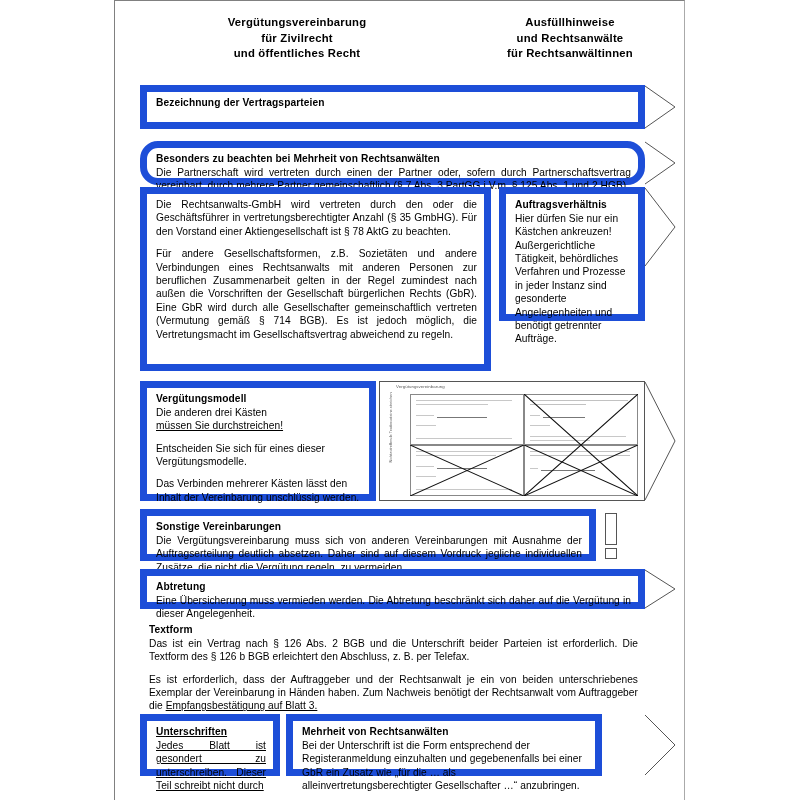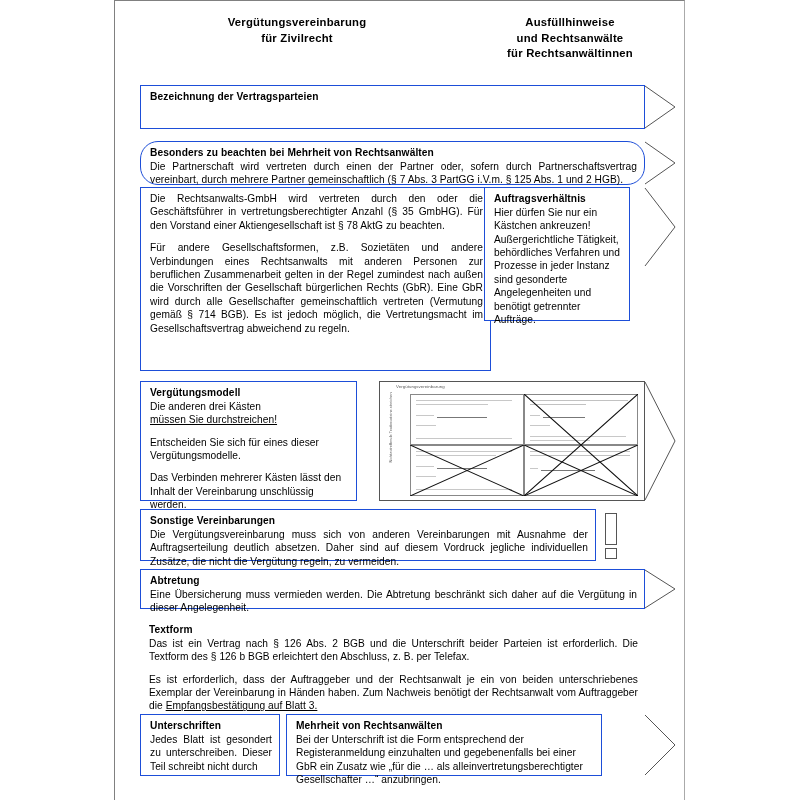--- a/index.html
+++ b/index.html
@@ -50,21 +50,21 @@
   #hdr-left  { width: 320px; margin-left: 22px;}
   #hdr-right { width: 210px; margin-left: 8px;}
 
   
   .sec {
     position: absolute;
     box-sizing: border-box;
     background: #fff;
   }
   .bx {
-    border: 1px solid #1d4ed8;
+    border: 7px solid #1d4ed8;
     box-sizing: border-box;
     background: #fff;
     padding: 4px 7px 4px 9px;
   }
   .ttl {
     font-weight: bold;
     font-size: 10.2px;
     line-height: 13.2px;
     margin: 0 0 0.5px 0;
     letter-spacing: 0.01em;
@@ -158,20 +158,21 @@
 </style>
 </head>
 <body>
 
 <div id="sheet">
 
   <div id="headers">
     <div class="hdr" id="hdr-left">
       <div>Vergütungsvereinbarung</div>
       <div>für Zivilrecht</div>
+      <div>und öffentliches Recht</div>
     </div>
     <div class="hdr" id="hdr-right">
       <div>Ausfüllhinweise</div>
       <div>und Rechtsanwälte</div>
       <div>für Rechtsanwältinnen</div>
     </div>
   </div>
 
   <div class="sec bx" style="left:25px; top:84px; width:505px; height:44px;">
     <p class="ttl">Bezeichnung der Vertragsparteien</p>
@@ -190,31 +191,31 @@
     <svg width="60" height="44" viewBox="0 0 60 44">
       <path d="M1 1 L31 22 L1 43" fill="none" stroke="#555" stroke-width="1"></path>
     </svg>
   </div>
 
   <div class="sec bx" style="left:25px; top:186px; width:351px; height:184px;">
     <p class="bd just">Die Rechtsanwalts-GmbH wird vertreten durch den oder die Geschäftsführer in vertretungsberechtigter Anzahl (§ 35 GmbHG). Für den Vorstand einer Aktiengesellschaft ist § 78 AktG zu beachten.</p>
     <p class="bd just">Für andere Gesellschaftsformen, z.B. Sozietäten und andere Verbindungen eines Rechtsanwalts mit anderen Personen zur beruflichen Zusammenarbeit gelten in der Regel zumindest nach außen die Vorschriften der Gesellschaft bürgerlichen Rechts (GbR). Eine GbR wird durch alle Gesellschafter gemeinschaftlich vertreten (Vermutung gemäß § 714 BGB). Es ist jedoch möglich, die Vertretungsmacht im Gesellschaftsvertrag abweichend zu regeln.</p>
   </div>
 
-  <div class="sec bx" style="left:369px; top:186px; width:146px; height:134px;">
+  <div class="sec bx" style="left:384px; top:186px; width:146px; height:134px;">
     <p class="ttl">Auftragsverhältnis</p>
     <p class="bd">Hier dürfen Sie nur ein Kästchen ankreuzen! Außergerichtliche Tätigkeit, behördliches Verfahren und Prozesse in jeder Instanz sind gesonderte Angelegenheiten und benötigt getrennter Aufträge.</p>
   </div>
   <div class="arrow" style="left:529px; top:186px;">
     <svg width="60" height="80" viewBox="0 0 60 80">
       <path d="M1 1 L31 40 L1 79" fill="none" stroke="#555" stroke-width="1"></path>
     </svg>
   </div>
 
-  <div class="sec bx" style="left:25px; top:380px; width:217px; height:120px;">
+  <div class="sec bx" style="left:25px; top:380px; width:236px; height:120px;">
     <p class="ttl">Vergütungsmodell</p>
     <p class="bd">
       <span>Die anderen drei Kästen </span><br>
       <span class="uline">müssen Sie durchstreichen!</span>
     </p>
     <p class="bd">Entscheiden Sie sich für eines dieser Vergütungsmodelle.</p>
     <p class="bd">Das Verbinden mehrerer Kästen lässt den Inhalt der Vereinbarung unschlüssig werden.</p>
   </div>
 
   <div id="mini" style="left:264px; top:380px; width:266px; height:120px;">
@@ -302,21 +303,21 @@
   </div>
 
   <div class="sec" style="left:25px; top:622px; width:505px; height:84px; padding:0 7px 0 9px; box-sizing:border-box;">
     <p class="ttl">Textform</p>
     <p class="bd just">Das ist ein Vertrag nach § 126 Abs. 2 BGB und die Unterschrift beider Parteien ist erforderlich. Die Textform des § 126 b BGB erleichtert den Abschluss, z. B. per Telefax.</p>
     <p class="bd just">
       <span>Es ist erforderlich, dass der Auftraggeber und der Rechtsanwalt je ein von beiden unterschriebenes Exemplar der Vereinbarung in Händen haben. Zum Nachweis benötigt der Rechtsanwalt vom Auftraggeber die </span><span class="uline">Empfangsbestätigung auf Blatt 3.</span>
     </p>
   </div>
 
-  <div class="sec bx" style="left:25px; top:713px; width:140px; height:62px;">
+  <div class="sec bx" style="left:25px; top:713px; width:140px; height:62px;text-decoration:underline;">
     <p class="ttl">Unterschriften</p>
     <p class="bd just">Jedes Blatt ist gesondert zu unterschreiben. Dieser Teil schreibt nicht durch</p>
   </div>
 
   <div class="sec bx" style="left:171px; top:713px; width:316px; height:62px;">
     <p class="ttl">Mehrheit von Rechtsanwälten</p>
     <p class="bd">Bei der Unterschrift ist die Form entsprechend der Registeranmeldung einzuhalten und gegebenenfalls bei einer GbR ein Zusatz wie „für die … als alleinvertretungsberechtigter Gesellschafter …“ anzubringen.</p>
   </div>
   <div class="arrow" style="left:529px; top:713px;">
     <svg width="60" height="62" viewBox="0 0 60 62">

